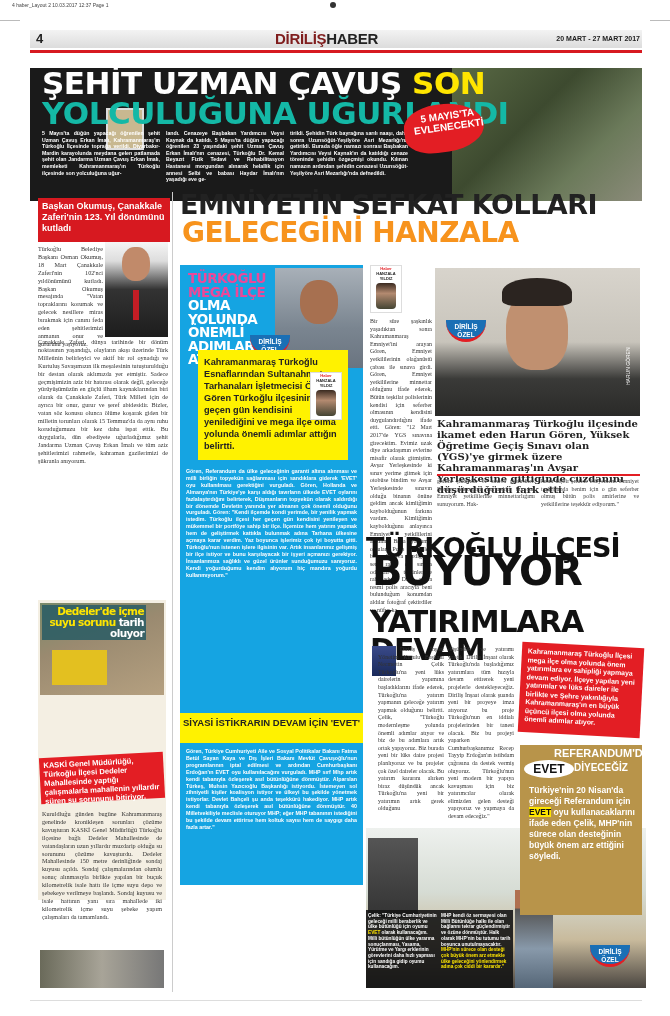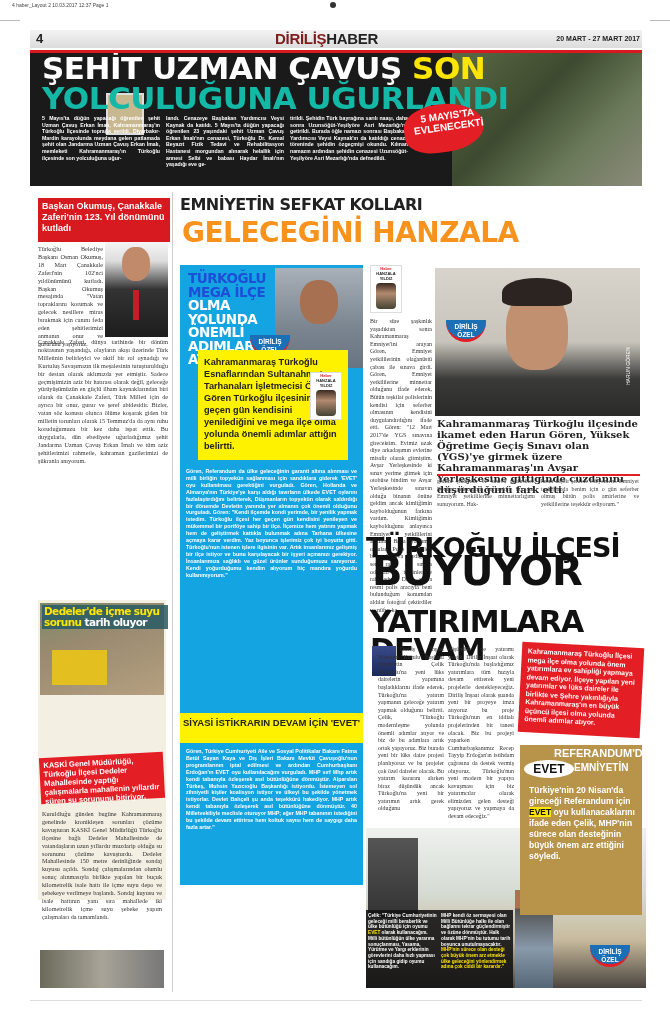--- a/index.html
+++ b/index.html
@@ -7,50 +7,50 @@
   .abs { position: absolute; }
   .slug { left: 12px; top: 2px; font-size: 5px; color: #444; }
   .reg { left: 330px; top: 2px; width: 6px; height: 6px; border-radius: 50%; background: #333; }
   .trim { height: 1px; background: #bbb; }
   .hdr { left: 30px; top: 30px; width: 612px; height: 18px; background: linear-gradient(#f3f3f3,#dcdcdc); }
   .pagenum { left: 36px; top: 30px; font-size: 13px; font-weight: bold; color: #222; line-height: 18px; }
   .logo { left: 275px; top: 30px; font-size: 15px; font-weight: bold; line-height: 18px; letter-spacing: -0.3px; }
   .logo .r { color: #7f1d1d; } .logo .b { color: #222; }
   .date { right: 30px; top: 30px; font-size: 7px; font-weight: bold; line-height: 18px; color: #222; }
   .redline { left: 30px; top: 50px; width: 612px; height: 3px; background: #d71920; }
-  .topbox { left: 30px; top: 53px; width: 612px; height: 133px; background: #1a1a1a; overflow: hidden; }
+  .topbox { left: 30px; top: 68px; width: 612px; height: 133px; background: #1a1a1a; overflow: hidden; }
   .t-h1 { left: 12px; top: 0px; font-size: 31px; font-weight: 900; line-height: 30px; color: #fff; letter-spacing: -0.5px; font-family: "DejaVu Sans", sans-serif; }
   .t-h1 .y { color: #ffe500; }
   .t-h2 { left: 12px; top: 30px; font-size: 31px; font-weight: 900; line-height: 30px; color: #14b8a6; letter-spacing: -0.5px; font-family: "DejaVu Sans", sans-serif; }
   .t-col { top: 62px; width: 118px; font-size: 5.2px; line-height: 6.6px; color: #fff; font-weight: bold; text-align: justify; }
   .photo-funeral { left: 422px; top: 0; width: 190px; height: 133px; background: linear-gradient(135deg,#5a6a45 0%,#3d4a2f 40%,#6b7a5a 70%,#8b8b7a 100%); }
   .frame { left: 498px; top: 40px; width: 38px; height: 42px; background: #c8b890; border: 2px solid #ddd; }
   .splash { left: 404px; top: 104px; width: 80px; height: 48px; background: #e31e24; border-radius: 45% 55% 50% 40%; transform: rotate(-8deg); }
   .splash-t { left: 408px; top: 110px; font-size: 10px; font-weight: 900; color: #fff; line-height: 11px; transform: rotate(-8deg); text-align: center; width: 80px; }
   
   .lc-head { left: 38px; top: 198px; width: 132px; height: 44px; background: #d71920; color: #fff; font-size: 9px; font-weight: bold; line-height: 11px; padding: 3px 4px; }
   .lc-text { left: 38px; width: 130px; font-family: "Liberation Serif", serif; font-size: 6.2px; line-height: 7.9px; color: #333; text-align: justify; }
   .mayor { left: 105px; top: 242px; width: 63px; height: 95px; background: linear-gradient(#f5f5f5 0%, #ddd 20%, #333 50%, #1d1d1d 100%); }
   .mayor-face { left: 122px; top: 247px; width: 28px; height: 34px; background: #c18a6a; border-radius: 45%; }
   .tie { left: 133px; top: 290px; width: 6px; height: 30px; background: #c31d25; }
   .dede-box { left: 38px; top: 600px; width: 128px; height: 300px; background: #f4efe3; }
   .dede-photo { left: 40px; top: 603px; width: 124px; height: 92px; background: linear-gradient(160deg,#7a8a6a 0%,#9a8a70 40%,#b5a080 100%); }
-  .dede-title { left: 42px; top: 605px; width: 126px; background: rgba(40,90,100,0.85); padding: 1px 2px; font-size: 10.5px; font-weight: bold; line-height: 11px; color: #fff; font-family: "DejaVu Sans", sans-serif; letter-spacing: -0.6px; }
+  .dede-title { left: 42px; top: 605px; width: 104px; background: rgba(40,90,100,0.85); padding: 1px 2px; font-size: 10.5px; font-weight: bold; line-height: 11px; color: #fff; font-family: "DejaVu Sans", sans-serif; letter-spacing: -0.6px; text-align: right; }
   .dede-title .y { color: #ffe500; }
   .excav { left: 52px; top: 650px; width: 55px; height: 35px; background: #e3c020; }
   .dede-red { left: 40px; top: 755px; width: 124px; height: 46px; background: #e31e24; color: #fff; font-size: 7.6px; font-weight: bold; line-height: 9px; padding: 3px 4px; transform: rotate(-3deg); }
   .dede-text { left: 42px; top: 810px; width: 120px; font-family: "Liberation Serif", serif; font-size: 6.2px; line-height: 7.9px; color: #333; text-align: justify; }
   .dede-photo2 { left: 40px; top: 950px; width: 124px; height: 38px; background: linear-gradient(90deg,#6a6a5a,#a8a498,#777); }
   .vline { width: 1px; background: #ccc; }
   
-  .em-h1 { left: 180px; top: 192px; font-size: 16px; font-weight: 900; color: #222; line-height: 26px; letter-spacing: -0.5px; font-family: "DejaVu Sans", sans-serif; }
+  .em-h1 { left: 180px; top: 192px; font-size: 27px; font-weight: 900; color: #222; line-height: 26px; letter-spacing: -0.5px; font-family: "DejaVu Sans", sans-serif; }
   .em-h2 { left: 182px; top: 218px; font-size: 28px; font-weight: 900; color: #f7931d; line-height: 30px; letter-spacing: -0.5px; font-family: "DejaVu Sans", sans-serif; }
   .bluebox { left: 180px; top: 265px; width: 183px; height: 620px; background: #15a4e2; }
   .bb-h { left: 188px; top: 272px; font-size: 13.5px; font-weight: 900; line-height: 13.5px; font-family: "DejaVu Sans", sans-serif; letter-spacing: -0.5px; }
-  .bb-h .y { color: #1d4ed8; } .bb-h .w { color: #fff; }
+  .bb-h .y { color: #ec4899; } .bb-h .w { color: #fff; }
   .man-photo { left: 275px; top: 268px; width: 88px; height: 100px; background: linear-gradient(#a8b0b8 0%, #7a8590 60%, #6a7480 100%); }
   .man-face { left: 300px; top: 280px; width: 38px; height: 44px; background: #a77050; border-radius: 45%; }
   .yellowbox { left: 198px; top: 350px; width: 150px; height: 110px; background: #fff200; padding: 6px 6px; font-size: 9.2px; font-weight: bold; color: #222; line-height: 12px; }
   .ozel { width: 40px; height: 22px; background: #1a6fb5; color: #fff; font-size: 6.5px; font-weight: 900; line-height: 8px; text-align: center; padding-top: 3px; border-bottom: 3px solid #e31e24; border-radius: 0 0 20px 20px; }
   .author { width: 32px; height: 48px; background: #fff; border: 1px solid #ddd; }
   .author .lbl { font-size: 4px; font-weight: bold; text-align: center; line-height: 5px; }
   .author .face { width: 20px; height: 26px; margin: 2px auto; background: linear-gradient(#3a2a20,#b38a70 40%,#443); border-radius: 4px; }
   .bb-text { left: 186px; width: 171px; font-size: 5.3px; line-height: 6.9px; color: #fff; font-weight: bold; text-align: justify; }
   .siyasi { left: 180px; top: 713px; width: 183px; height: 30px; background: #fff200; text-align: center; font-size: 9.5px; font-weight: 900; line-height: 11px; color: #222; padding-top: 4px; }
   .mid-text { left: 370px; width: 62px; font-family: "Liberation Serif", serif; font-size: 5.9px; line-height: 7.6px; color: #333; text-align: justify; }
@@ -176,17 +176,17 @@
 <div class="abs build"></div>
 <div class="abs digger"></div>
 <div class="abs capbar"></div>
 <div class="abs cap-small" style="left:368px;"><span>Çelik: "Türkiye Cumhuriyetinin geleceği milli beraberlik ve ülke bütünlüğü için oyumu</span> <span class="y">EVET</span><span> olarak kullanacağım. Milli bütünlüğün ülke yararına sonuçlanması, Yasama, Yürütme ve Yargı erklerinin görevlerini daha hızlı yapması için sandığa gidip oyumu kullanacağım.</span></div>
 <div class="abs cap-small" style="left:441px;"><span>MHP kendi öz sermayesi olan Milli Bütünlüğe halkı ile olan bağlarını tekrar güçlendirmiştir ve özüne dönmüştür. Halk olarak MHP'nin bu tutumu tarih boyunca unutulmayacaktır.</span> <span class="y">MHP'nin sürece olan desteği çok büyük önem arz etmekle ülke geleceğini yönlendirmek adına çok ciddi bir karardır."</span></div>
 <div class="abs celik"></div>
 
 <div class="abs refbox"></div>
 <div class="abs ref-h">REFERANDUM'DA</div>
 <div class="abs evet">EVET</div>
-<div class="abs diy">EMNİYETİN</div>
+<div class="abs diy">DİYECEĞİZ</div>
 <div class="abs ref-text"><span>Türkiye'nin 20 Nisan'da gireceği Referandum için </span><span class="e">EVET</span><span> oyu kullanacaklarını ifade eden Çelik, MHP'nin sürece olan desteğinin büyük önem arz ettiğini söyledi.</span></div>
 <div class="abs ozel" style="left:590px;top:945px;">DİRİLİŞ ÖZEL</div>
 
 <div class="abs foot"></div>
 
 </body></html>

